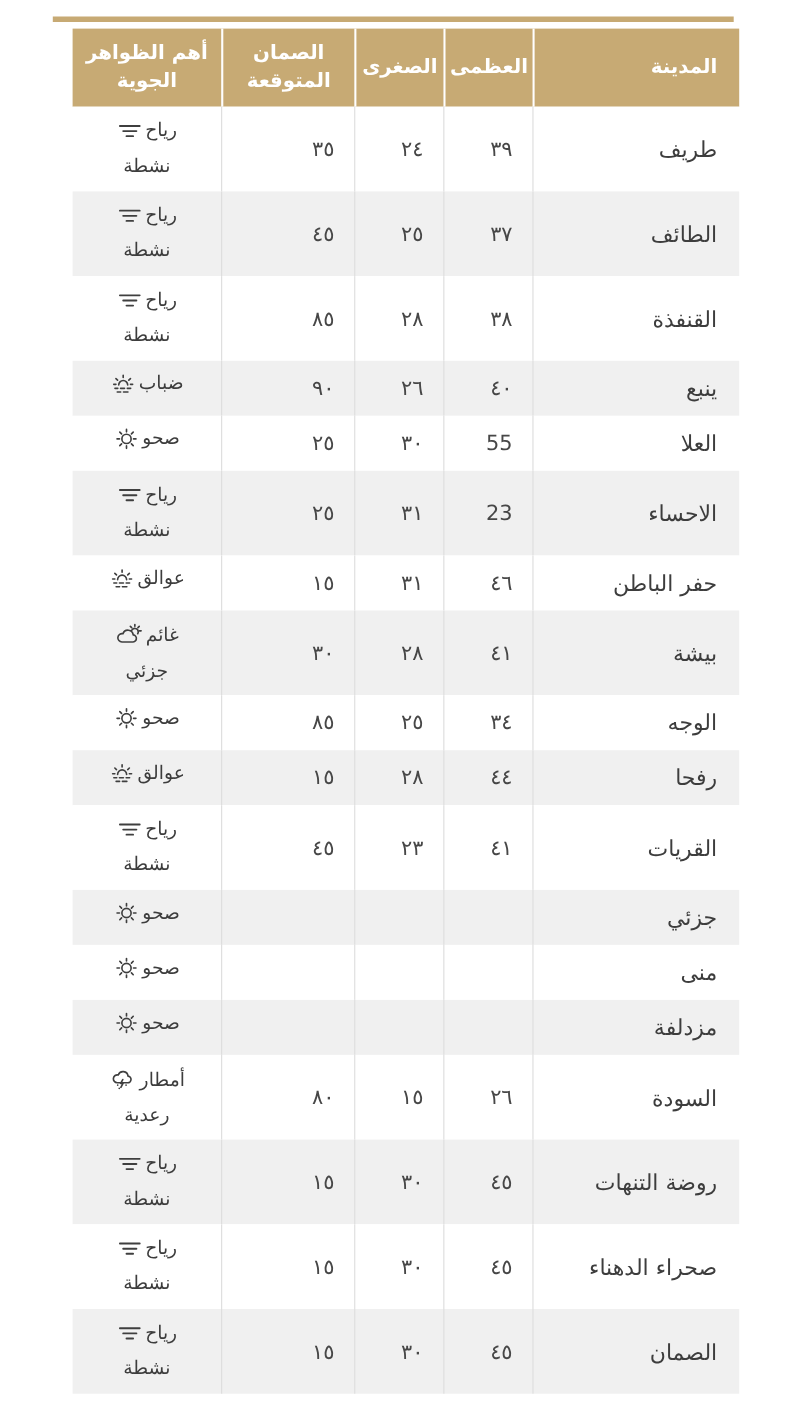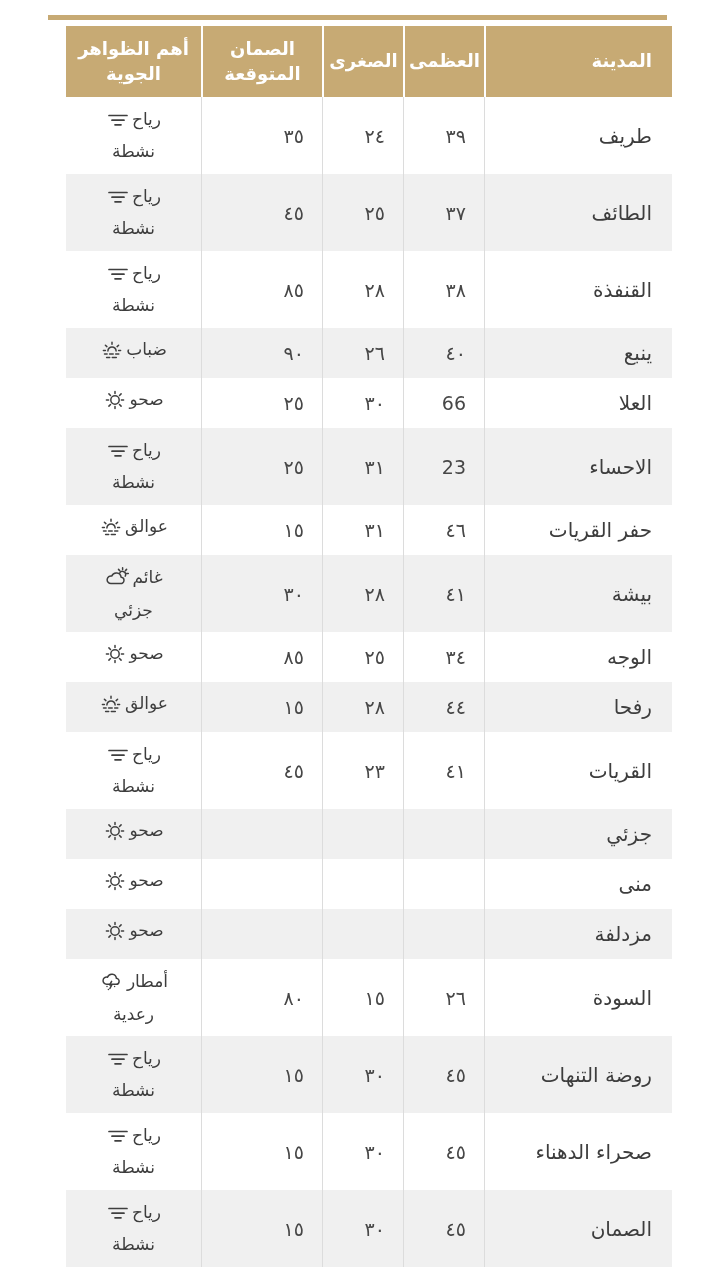--- a/index.html
+++ b/index.html
@@ -122,21 +122,21 @@
                       <path d="M7.9 13a4.1 4.1 0 1 1 8.2 0"></path>
                       <path d="M12 4.2v2M5.4 7.2l1.5 1.4M18.6 7.2L17.1 8.6M3.4 12.4h2M18.6 12.4h2"></path>
                       <path d="M4.5 16h2.6M9.6 16h3.6M15.7 16h3.1"></path>
                       <path d="M6.6 19.4h3.1M12.3 19.4h4"></path>
                     </g>
                   </svg></span><span class="ptxt">ضباب</span></span>
             </td>
           </tr>
           <tr class="short">
             <td class="c-city">العلا</td>
-            <td class="c-num">66</td>
+            <td class="c-num">55</td>
             <td class="c-num">٣٠</td>
             <td class="c-num">٢٥</td>
             <td class="c-phen">
               <span class="phen"><span class="wicon"><svg width="24" height="24" viewBox="0 0 24 24">
                     <g fill="none" stroke="#3f3f3f" stroke-width="1.5" stroke-linecap="round">
                       <circle cx="12" cy="12" r="4.2"></circle>
                       <path d="M12 3.4v2.2M12 18.4v2.2M3.4 12h2.2M18.4 12h2.2M5.9 5.9l1.6 1.6M16.5 16.5l1.6 1.6M18.1 5.9l-1.6 1.6M7.5 16.5l-1.6 1.6"></path>
                     </g>
                   </svg></span><span class="ptxt">صحو</span></span>
             </td>
@@ -150,21 +150,21 @@
               <span class="phen"><span class="wicon"><svg width="24" height="24" viewBox="0 0 24 24">
                     <g fill="none" stroke="#3f3f3f" stroke-width="1.7" stroke-linecap="round">
                       <path d="M3 7.5h18"></path>
                       <path d="M6 12.2h12"></path>
                       <path d="M9 16.8h6"></path>
                     </g>
                   </svg></span><span class="ptxt">رياح نشطة</span></span>
             </td>
           </tr>
           <tr class="short">
-            <td class="c-city">حفر القريات</td>
+            <td class="c-city">حفر الباطن</td>
             <td class="c-num">٤٦</td>
             <td class="c-num">٣١</td>
             <td class="c-num">١٥</td>
             <td class="c-phen">
               <span class="phen"><span class="wicon"><svg width="24" height="24" viewBox="0 0 24 24">
                     <g fill="none" stroke="#3f3f3f" stroke-width="1.5" stroke-linecap="round">
                       <path d="M7.9 13a4.1 4.1 0 1 1 8.2 0"></path>
                       <path d="M12 4.2v2M5.4 7.2l1.5 1.4M18.6 7.2L17.1 8.6M3.4 12.4h2M18.6 12.4h2"></path>
                       <path d="M4.5 16h2.6M9.6 16h3.6M15.7 16h3.1"></path>
                       <path d="M6.6 19.4h3.1M12.3 19.4h4"></path>

